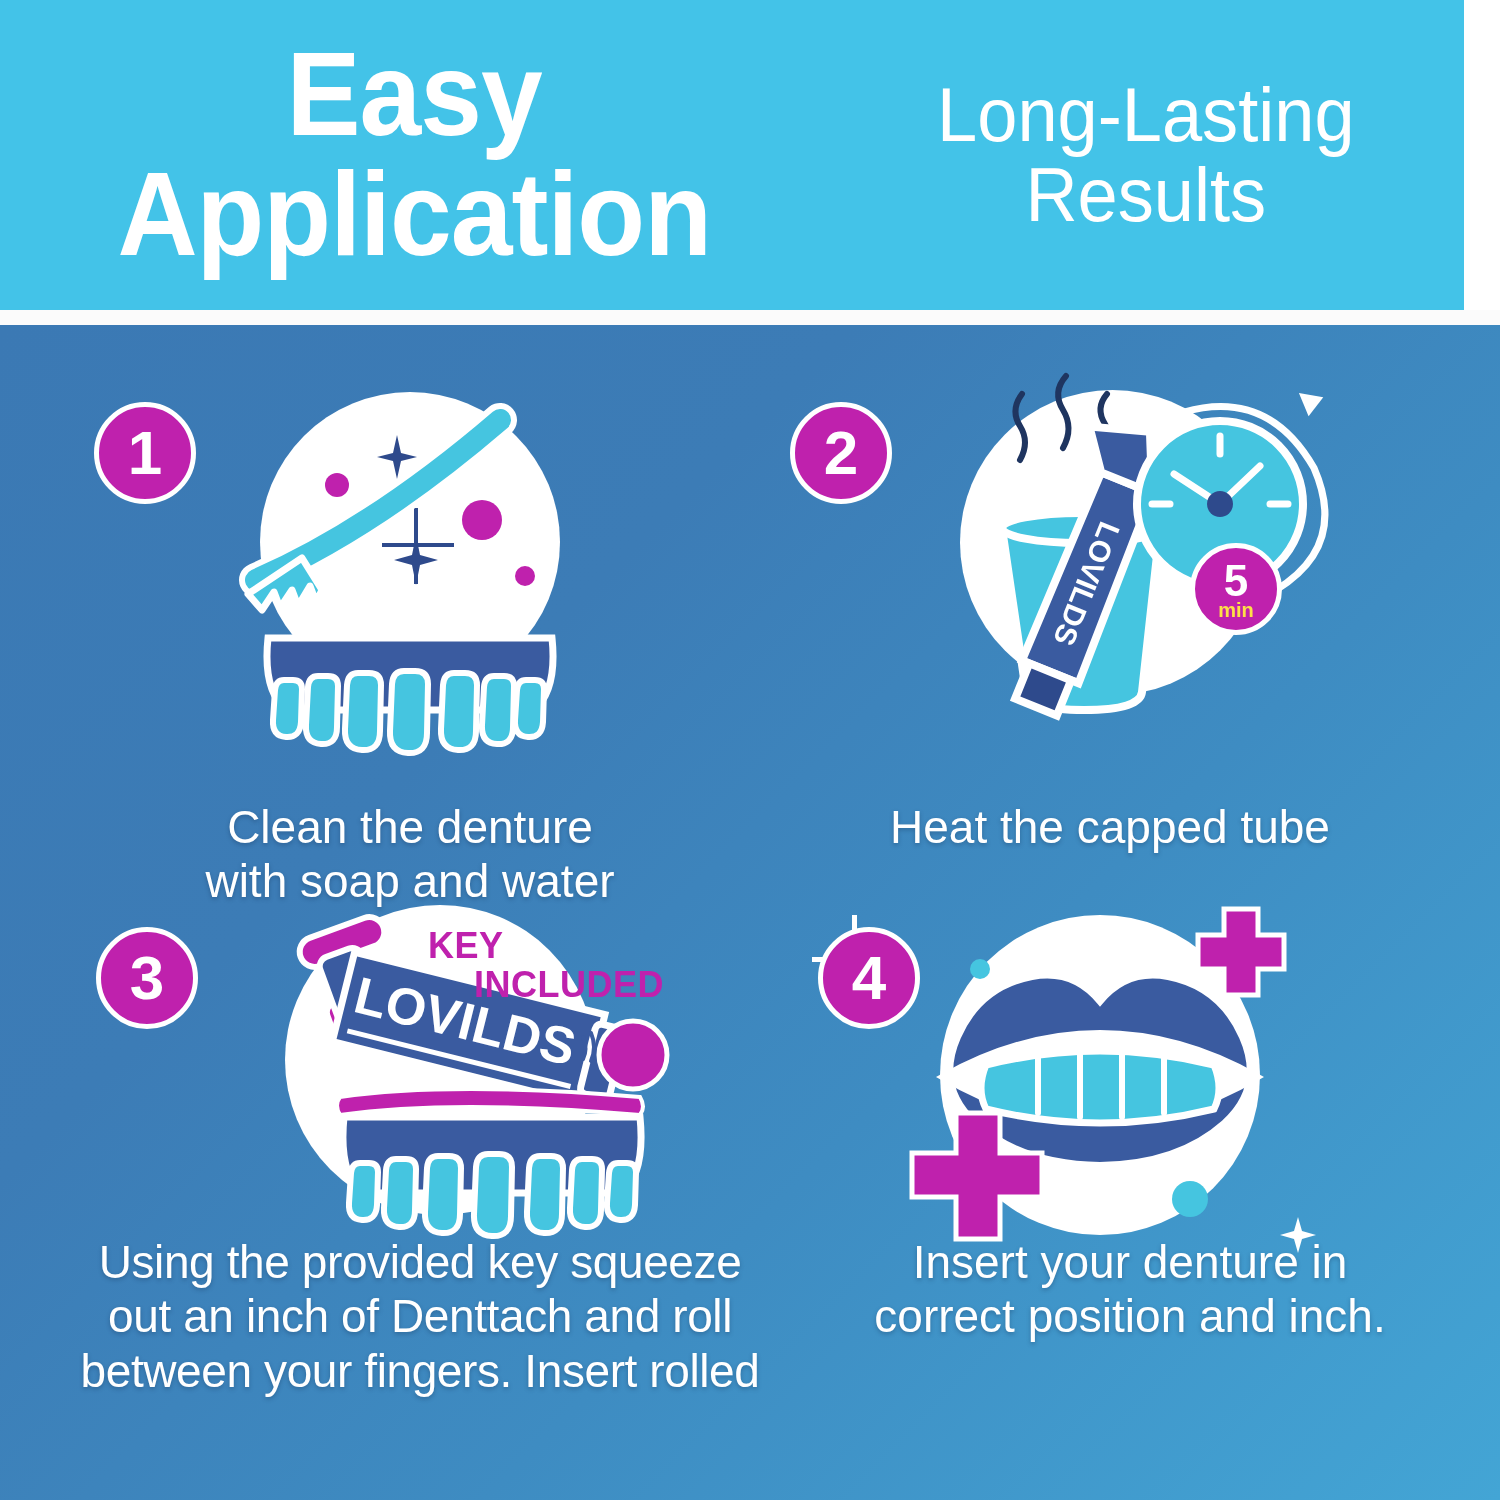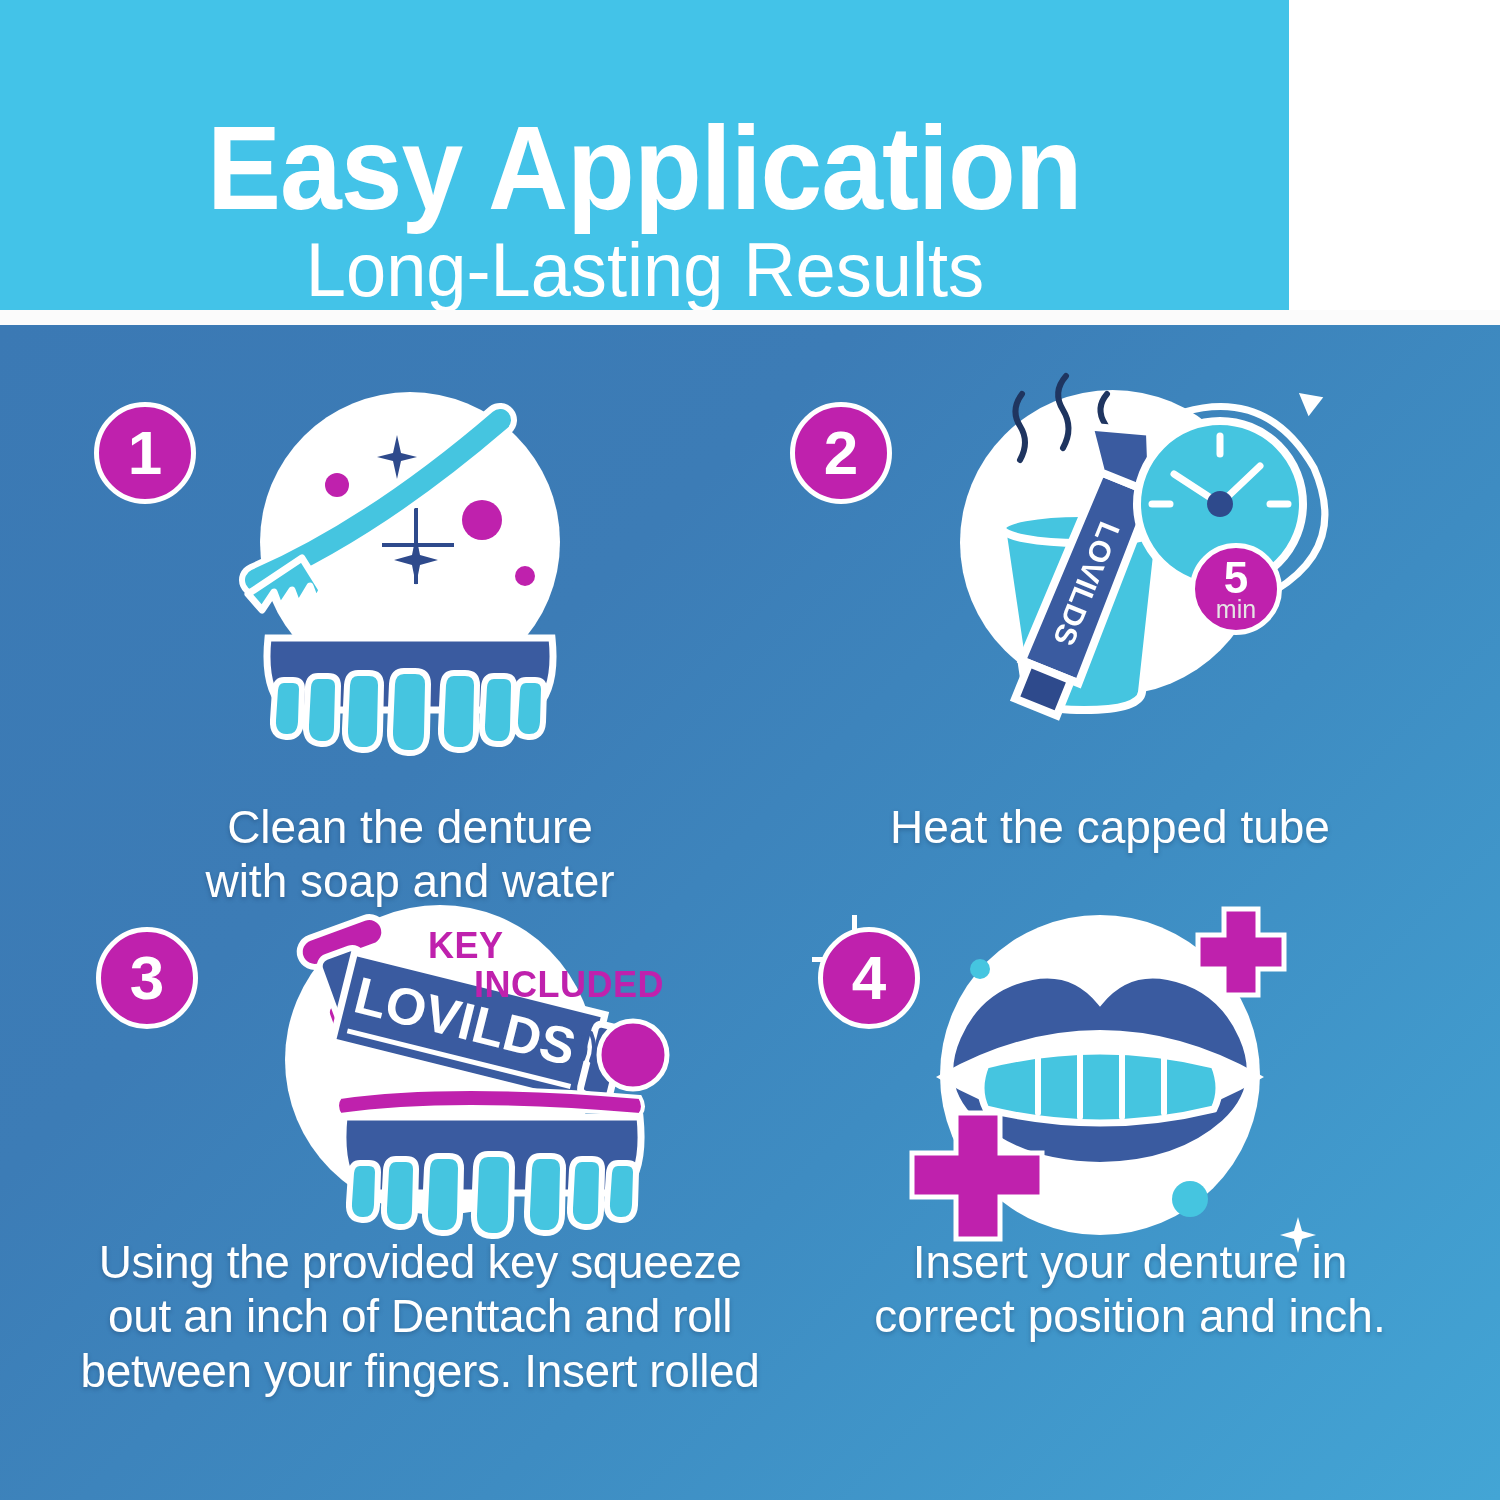--- a/index.html
+++ b/index.html
@@ -5,23 +5,23 @@
   html,body{margin:0;padding:0;}
   body{
     width:1500px;height:1500px;overflow:hidden;
     font-family:"Liberation Sans", sans-serif;
     background:#ffffff;
   }
   #page{position:relative;width:1500px;height:1500px;}
 
   
   .header{
-    position:absolute;left:0;top:0;width:1289px;height:310px;
+    position:absolute;left:0;top:0;width:1464px;height:310px;
     background:#43c3e8;
-    display:flex;flex-direction:column;align-items:center;justify-content:flex-end;
+    display:flex;flex-direction:row;align-items:center;justify-content:flex-start;
   }
   .header-title{
     color:#ffffff;
     font-size:118px;line-height:1.02;
     font-weight:700;
     letter-spacing:-1px;
     transform:scaleX(.94);
     margin:0 0 2px 0;
     text-align:center;
     font-family:"Liberation Sans", sans-serif;
@@ -180,21 +180,21 @@
         <circle cx="460" cy="124" r="13" fill="#2e4a8c"></circle>
 
         <path d="M424 32 q84 -24 130 56 q34 78 -38 122" stroke="#ffffff" stroke-width="7" fill="none" stroke-linecap="round"></path>
         <path d="M548 36 l-8 -24 l24 6 z" fill="#ffffff" transform="rotate(-4 552 28)"></path>
       </svg>
 
       <div style="position:absolute;left:430px;top:163px;width:92px;height:92px;border-radius:50%;
                   background:#bf21ad;border:5px solid #ffffff;box-sizing:border-box;z-index:7;
                   display:flex;flex-direction:column;align-items:center;justify-content:center;line-height:1;">
         <span style="color:#fff;font-size:44px;font-weight:700;">5</span>
-        <span style="color:#e5e5e5;font-size:25px;font-weight:400;margin-top:-3px;">min</span>
+        <span style="color:#fde047;font-size:20px;font-weight:700;margin-top:-3px;">min</span>
       </div>
 
       <div class="caption cap-2">
         <span class="cap-line">Heat the capped tube</span>
       </div>
     </div>
 
     <div class="step step-3">
       <div class="badge b3">3</div>
       <div class="disc d3"></div>

